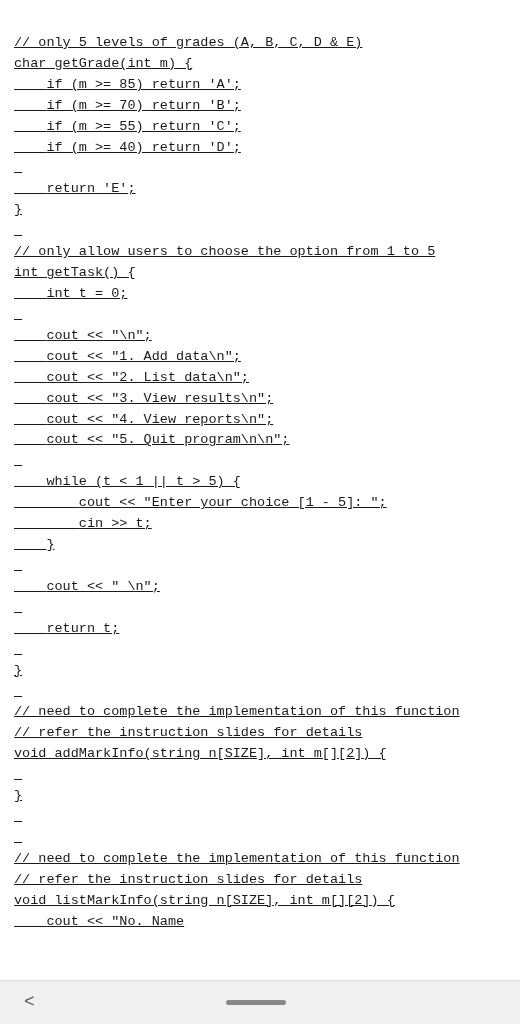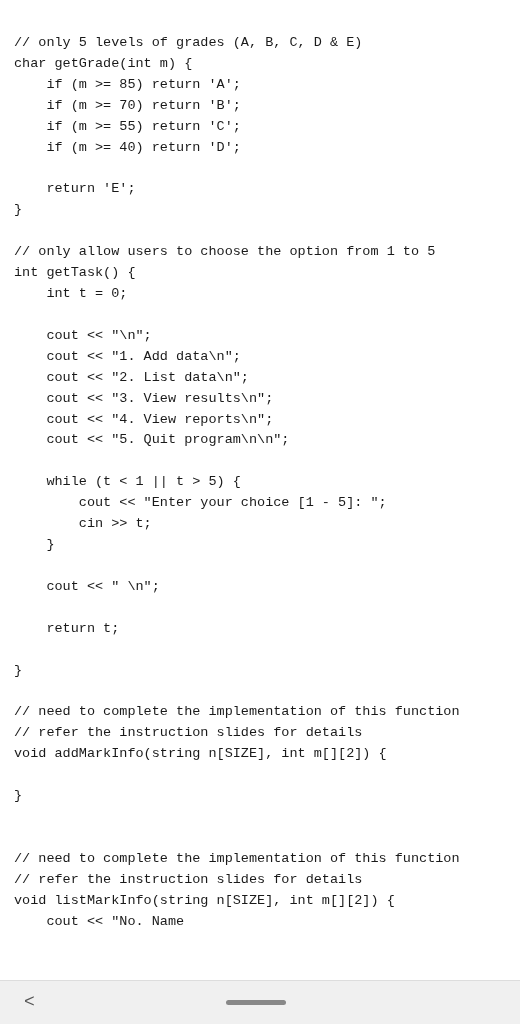--- a/index.html
+++ b/index.html
@@ -25,20 +25,21 @@
       padding: 12px 14px 12px 14px;
       white-space: pre;
       overflow-x: hidden;
       word-break: break-all;
     }
 
     .code-line {
       display: block;
       white-space: pre-wrap;
       word-break: break-word;
+      text-decoration: underline;
     }
 
     .bottom-bar {
       height: 44px;
       background-color: #f0f0f0;
       display: flex;
       align-items: center;
       justify-content: space-between;
       padding: 0 24px;
       border-top: 1px solid #ddd;

